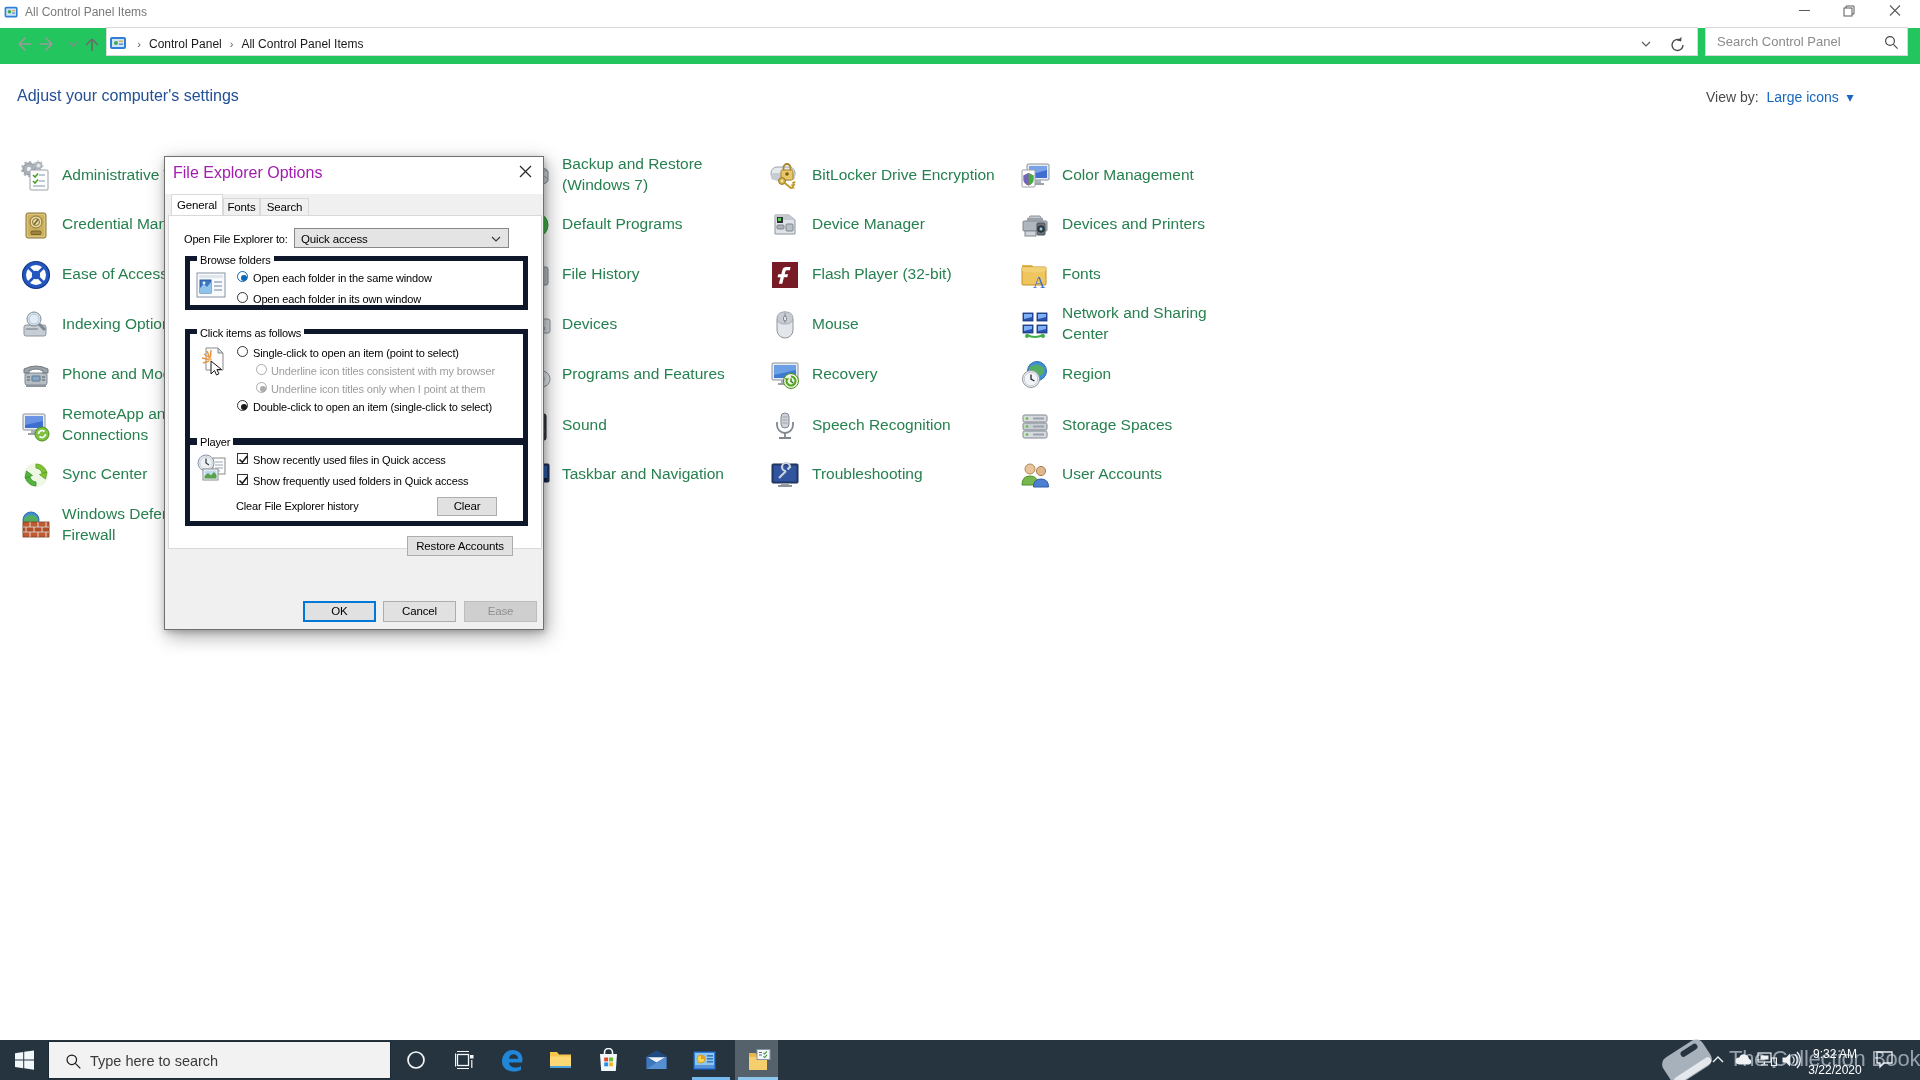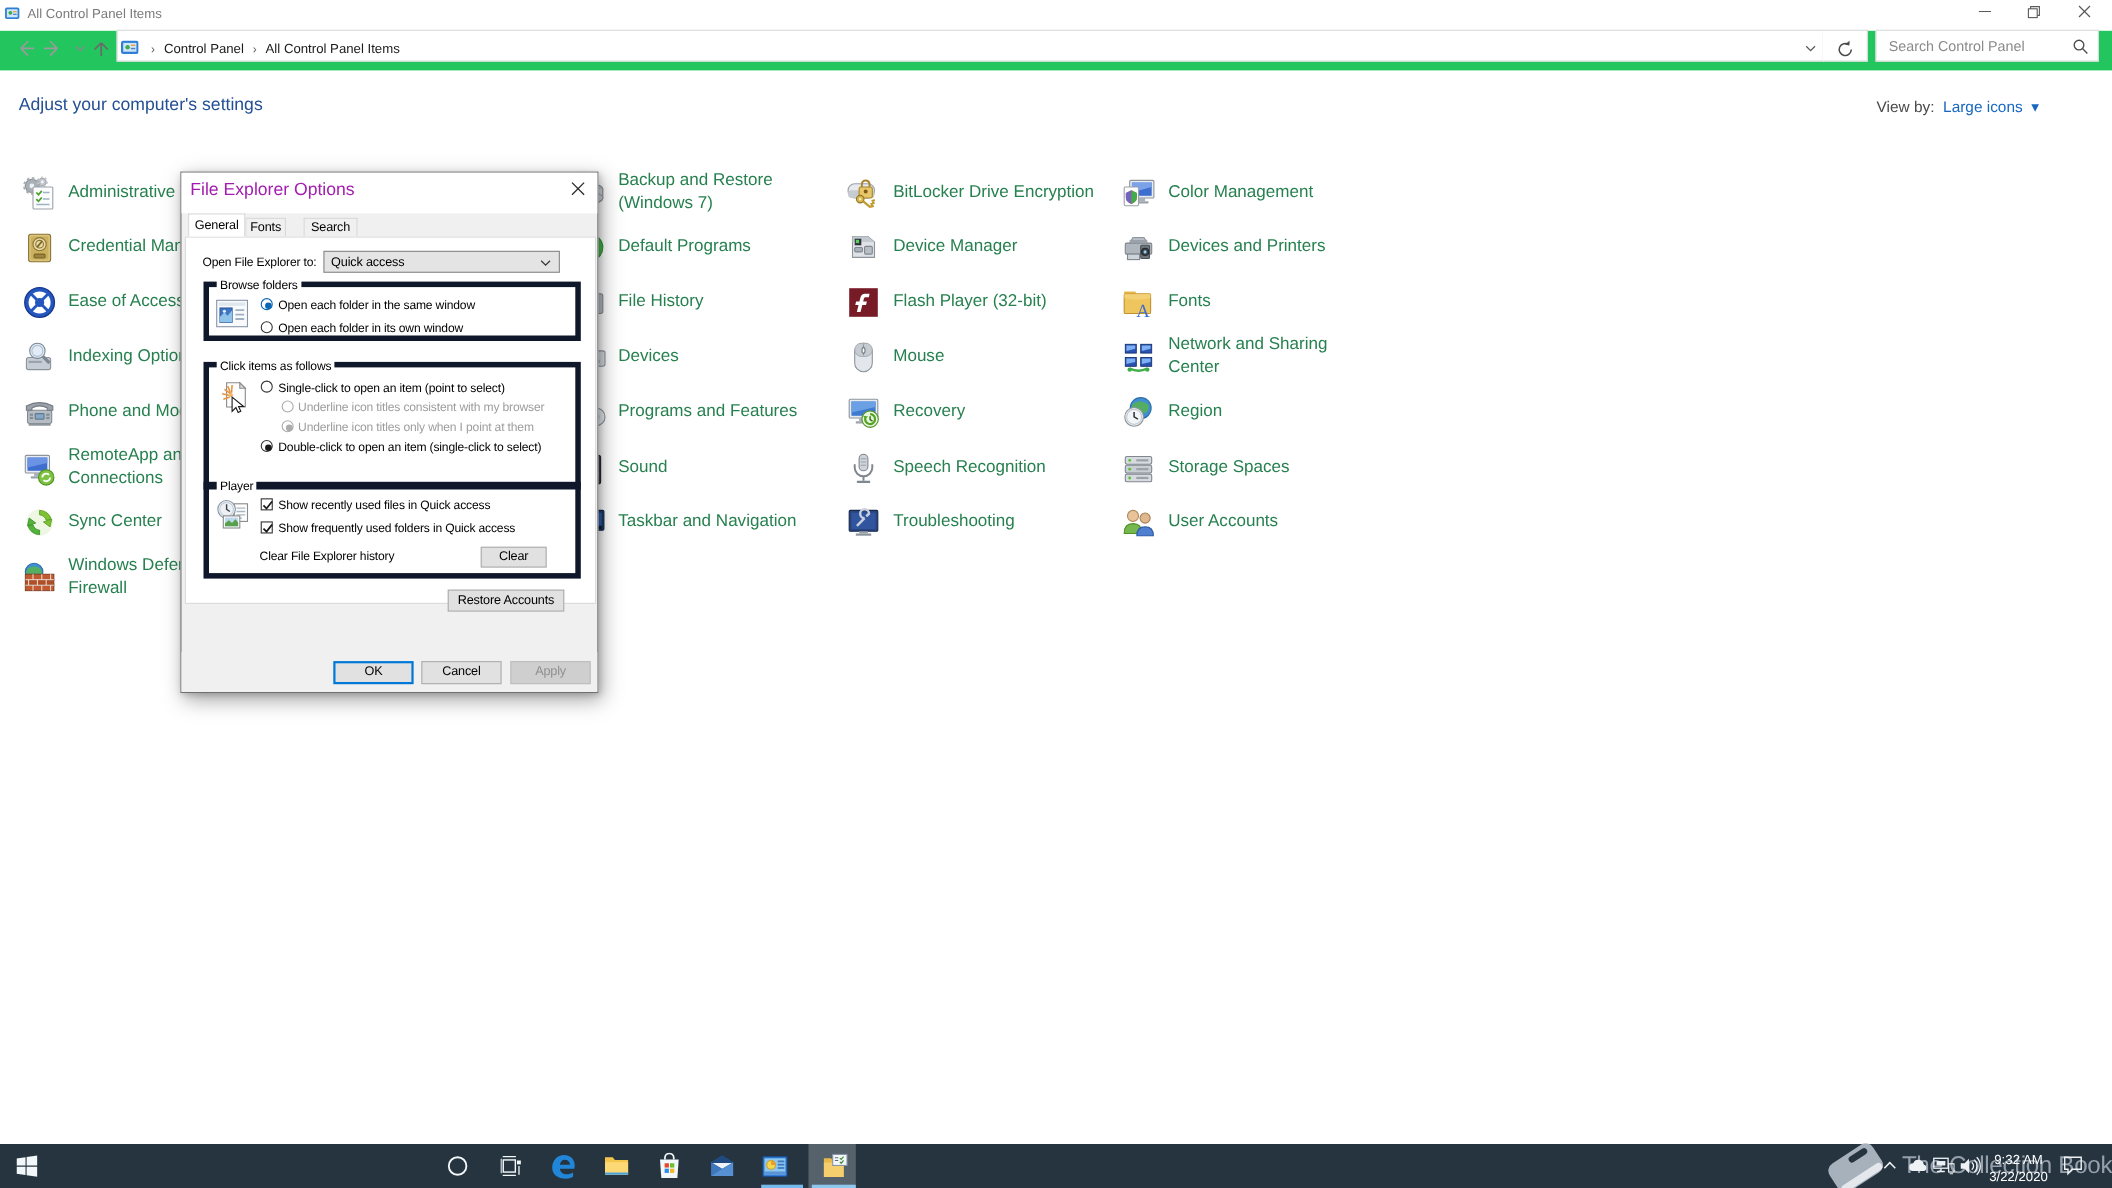--- a/index.html
+++ b/index.html
@@ -35,21 +35,21 @@
 
 #dlg { position:absolute; left:164px; top:156px; width:380px; height:474px;
   background:#f0f0f0; border:1px solid #707070;
   box-shadow:3px 6px 18px rgba(0,0,0,0.35), 1px 2px 6px rgba(0,0,0,0.2);
   font-size:11px; letter-spacing:-0.15px; color:#000; }
 #dlgtitle { position:absolute; left:8px; top:7px; font-size:16px; letter-spacing:0; color:#a21caf; }
 #dlgclose { position:absolute; right:9px; top:7px; width:16px; height:16px; }
 .tab { position:absolute; font-size:11.5px; color:#000; text-align:center; }
 #tabGeneral { left:6px; top:37px; width:52px; height:21px; background:#fff; border:1px solid #d9d9d9; border-bottom:none; z-index:3; }
 #tabView { left:58px; top:41px; width:37px; height:17px; background:#f0f0f0; border:1px solid #d9d9d9; border-bottom:none; z-index:1;}
-#tabSearch { left:95px; top:41px; width:49px; height:17px; background:#f0f0f0; border:1px solid #d9d9d9; border-bottom:none; z-index:1;margin-left:16px;}
+#tabSearch { left:95px; top:41px; width:49px; height:17px; background:#f0f0f0; border:1px solid #d9d9d9; border-bottom:none; z-index:1;}
 #tabpane { position:absolute; left:3px; top:58px; width:374px; height:334px; background:#fff; border:1px solid #d9d9d9; z-index:2; }
 #dlgbottom { position:absolute; left:0px; top:436px; width:378px; height:36px; background:#f0f0f0; }
 
 .grp { position:absolute; border:5px solid #0f172a; }
 .grp .lbl { position:absolute; left:7px; top:-7px; background:#fff; padding:0 3px; }
 .radio { position:absolute; width:11px; height:11px; border-radius:50%; border:1px solid #333; background:#fff; }
 .radio.sel::after { content:""; position:absolute; left:2.5px; top:2.5px; width:6px; height:6px; border-radius:50%; background:#1a1a1a; }
 .radio.selblue { border-color:#0a67b5; }
 .radio.selblue::after { content:""; position:absolute; left:2.5px; top:2.5px; width:6px; height:6px; border-radius:50%; background:#0a67b5; }
 .radio.dis { border-color:#ababab; }
@@ -577,25 +577,32 @@
             <path d="M1.5 5.5 l2.8 2.8 l5 -6.4" fill="none" stroke="#1a1a1a" stroke-width="1.6"></path>
           </svg></span>
     <div class="dtext" style="left:88px;top:317px">Show frequently used folders in Quick access</div>
     <div class="dtext" style="left:71px;top:342px">Clear File Explorer history</div>
     <div class="btn" style="left:272px;top:340px;width:60px;height:19px;line-height:17px">Clear</div>
 
     <div class="btn" style="left:242px;top:379px;width:106px;height:20px;line-height:18px">Restore Accounts</div>
 
     <div class="btn" style="left:138px;top:444px;width:73px;height:21px;line-height:17px;border:2px solid #0078d7">OK</div>
     <div class="btn" style="left:218px;top:444px;width:73px;height:21px;line-height:19px">Cancel</div>
-    <div class="btn" style="left:299px;top:444px;width:73px;height:21px;line-height:19px;background:#cfcfcf;border-color:#bdbdbd;color:#8f8f8f">Apply</div>
+    <div class="btn" style="left:299px;top:444px;width:73px;height:21px;line-height:19px;background:#cfcfcf;border-color:#bdbdbd;color:#8f8f8f">Ease</div>
 </div>
   </div>
 
   <div id="taskbar"></div>
+  <div id="tsearch">
+    <svg style="position:absolute;left:16px;top:11px" width="17" height="17" viewBox="0 0 20 20">
+      <circle cx="8" cy="8" r="5.6" fill="none" stroke="#1a1a1a" stroke-width="1.4"></circle>
+      <line x1="12.2" y1="12.2" x2="18" y2="18" stroke="#1a1a1a" stroke-width="1.4"></line>
+    </svg>
+    <span>Type here to search</span>
+  </div>
   <div id="taskicons" style="position:absolute;left:0;top:1040px;width:1920px;height:40px">
       <svg style="position:absolute;left:15px;top:10px" width="19" height="20" viewBox="0 0 19 20">
         <path d="M0 3.2 L8.2 2 V9.6 H0 Z" fill="#f2f7fa"></path>
         <path d="M9.2 1.85 L19 0.5 V9.6 H9.2 Z" fill="#f2f7fa"></path>
         <path d="M0 10.6 H8.2 V18.2 L0 17 Z" fill="#f2f7fa"></path>
         <path d="M9.2 10.6 H19 V19.7 L9.2 18.35 Z" fill="#f2f7fa"></path>
       </svg>
       <div class="tbtn" style="left:392px">
         <svg style="position:absolute;left:13px;top:9px" width="22" height="22" viewBox="0 0 22 22">
           <circle cx="11" cy="11" r="8" fill="none" stroke="#f2f7fa" stroke-width="1.7"></circle>

